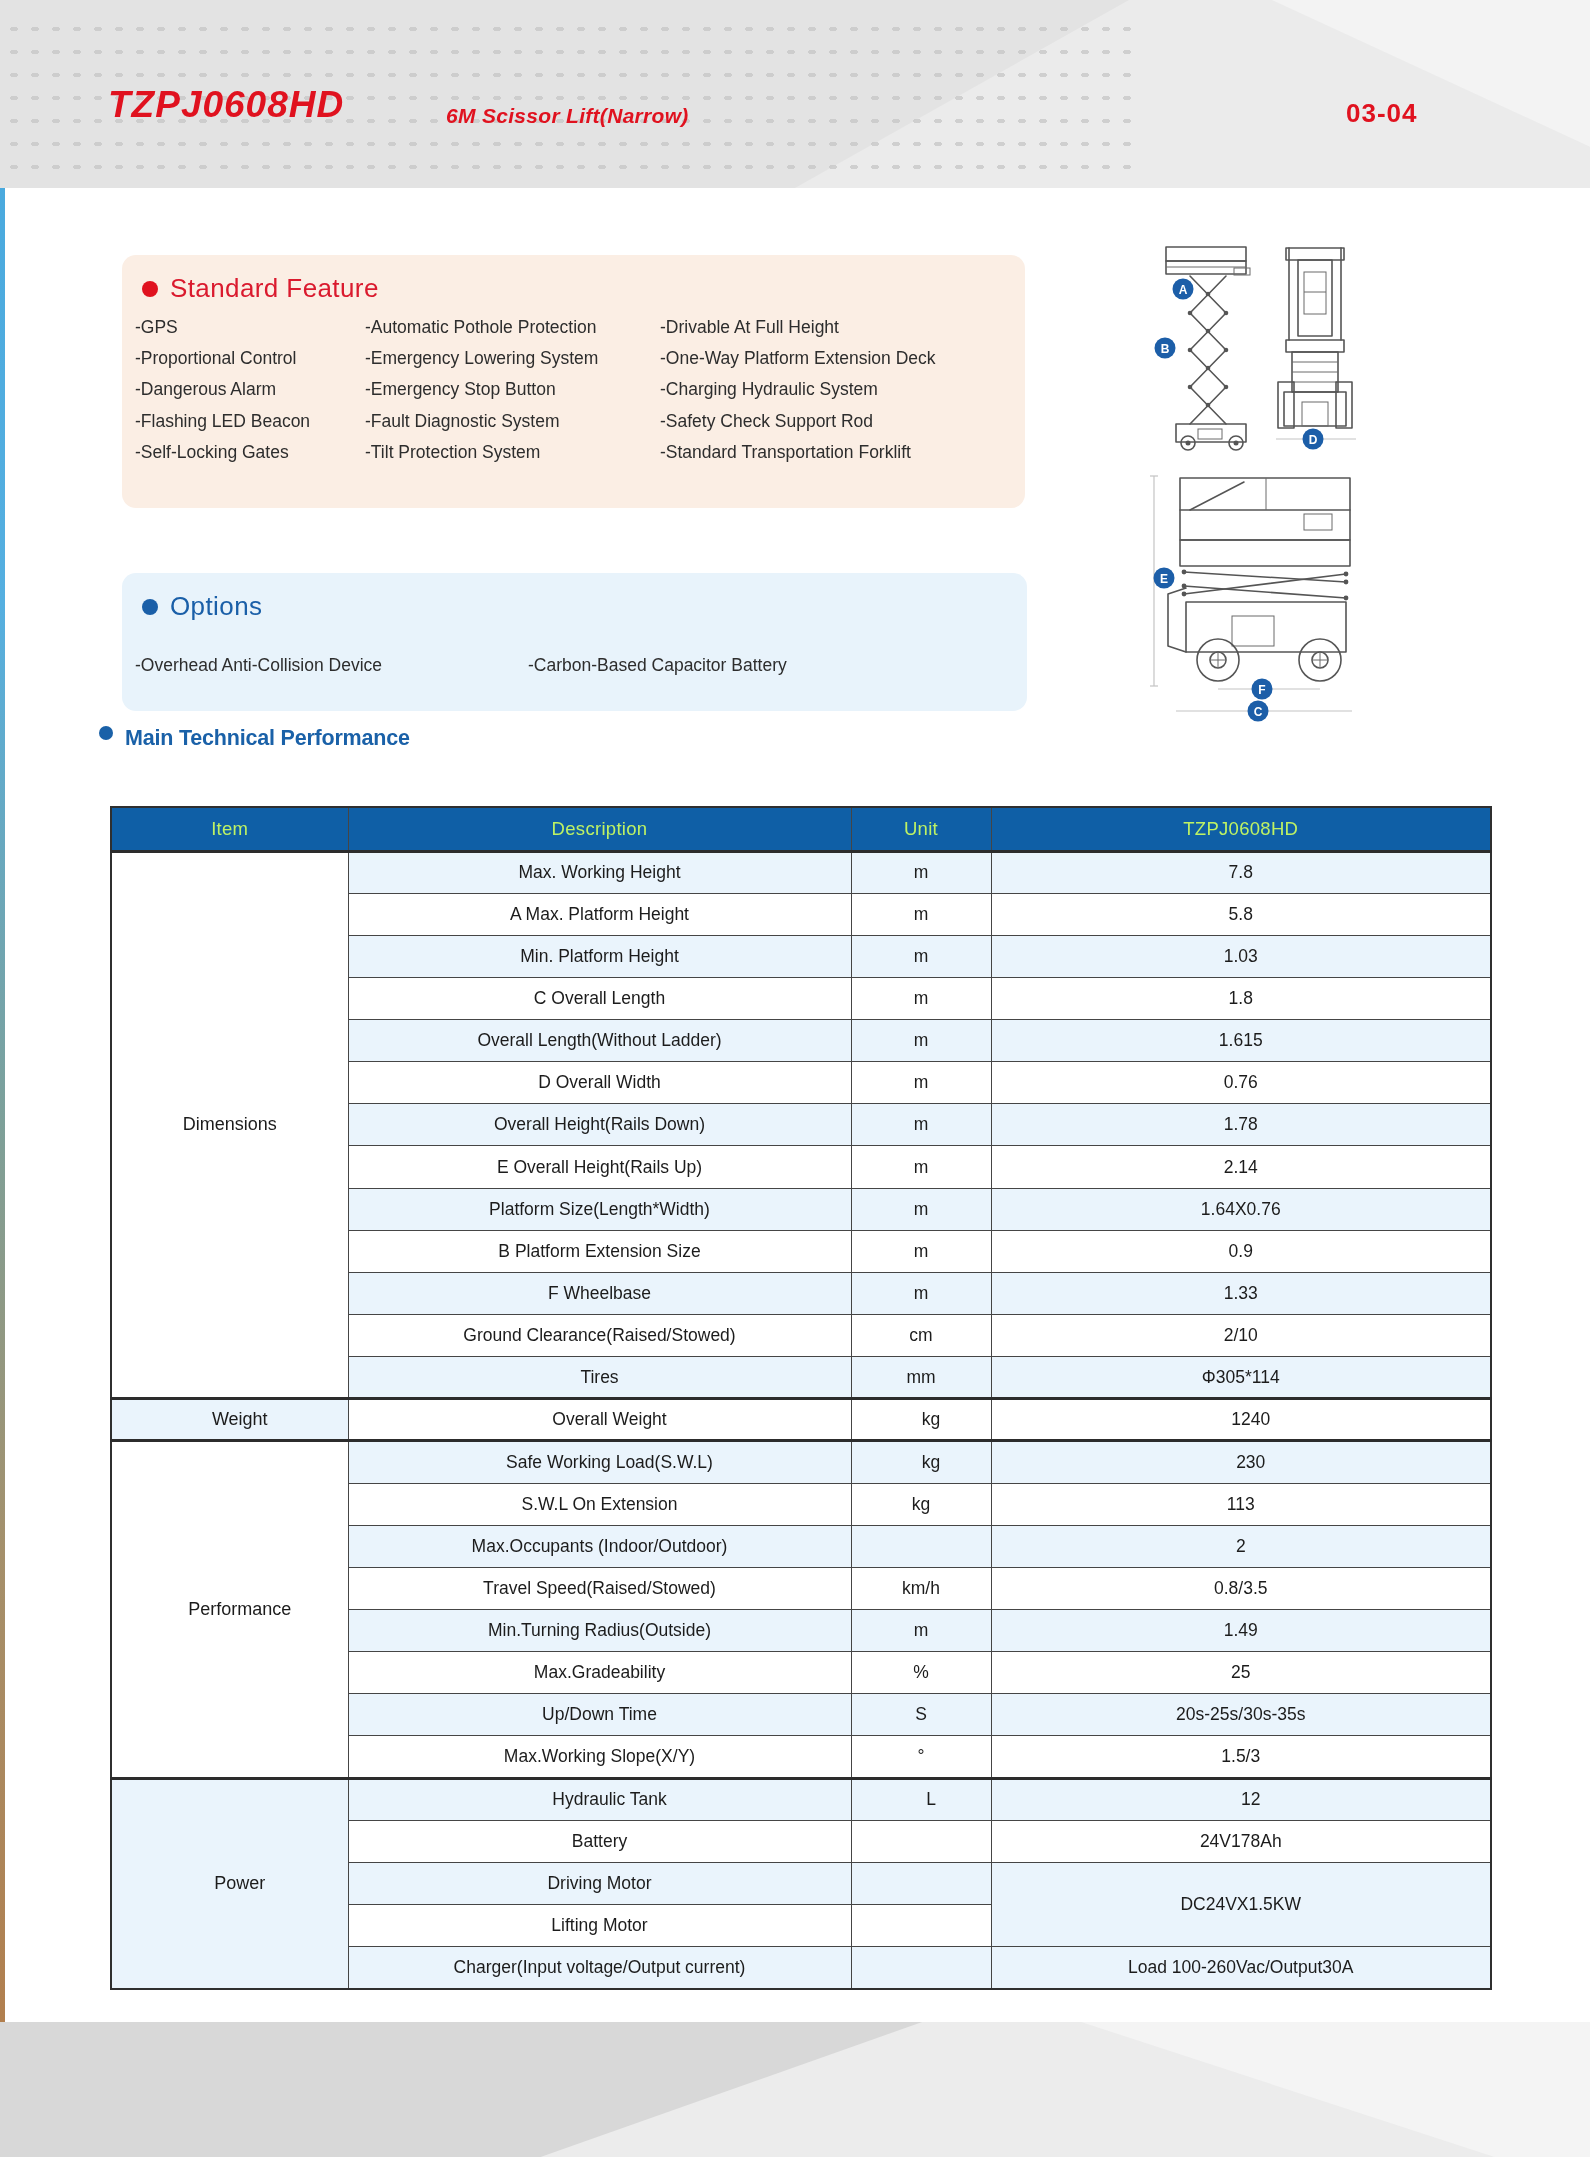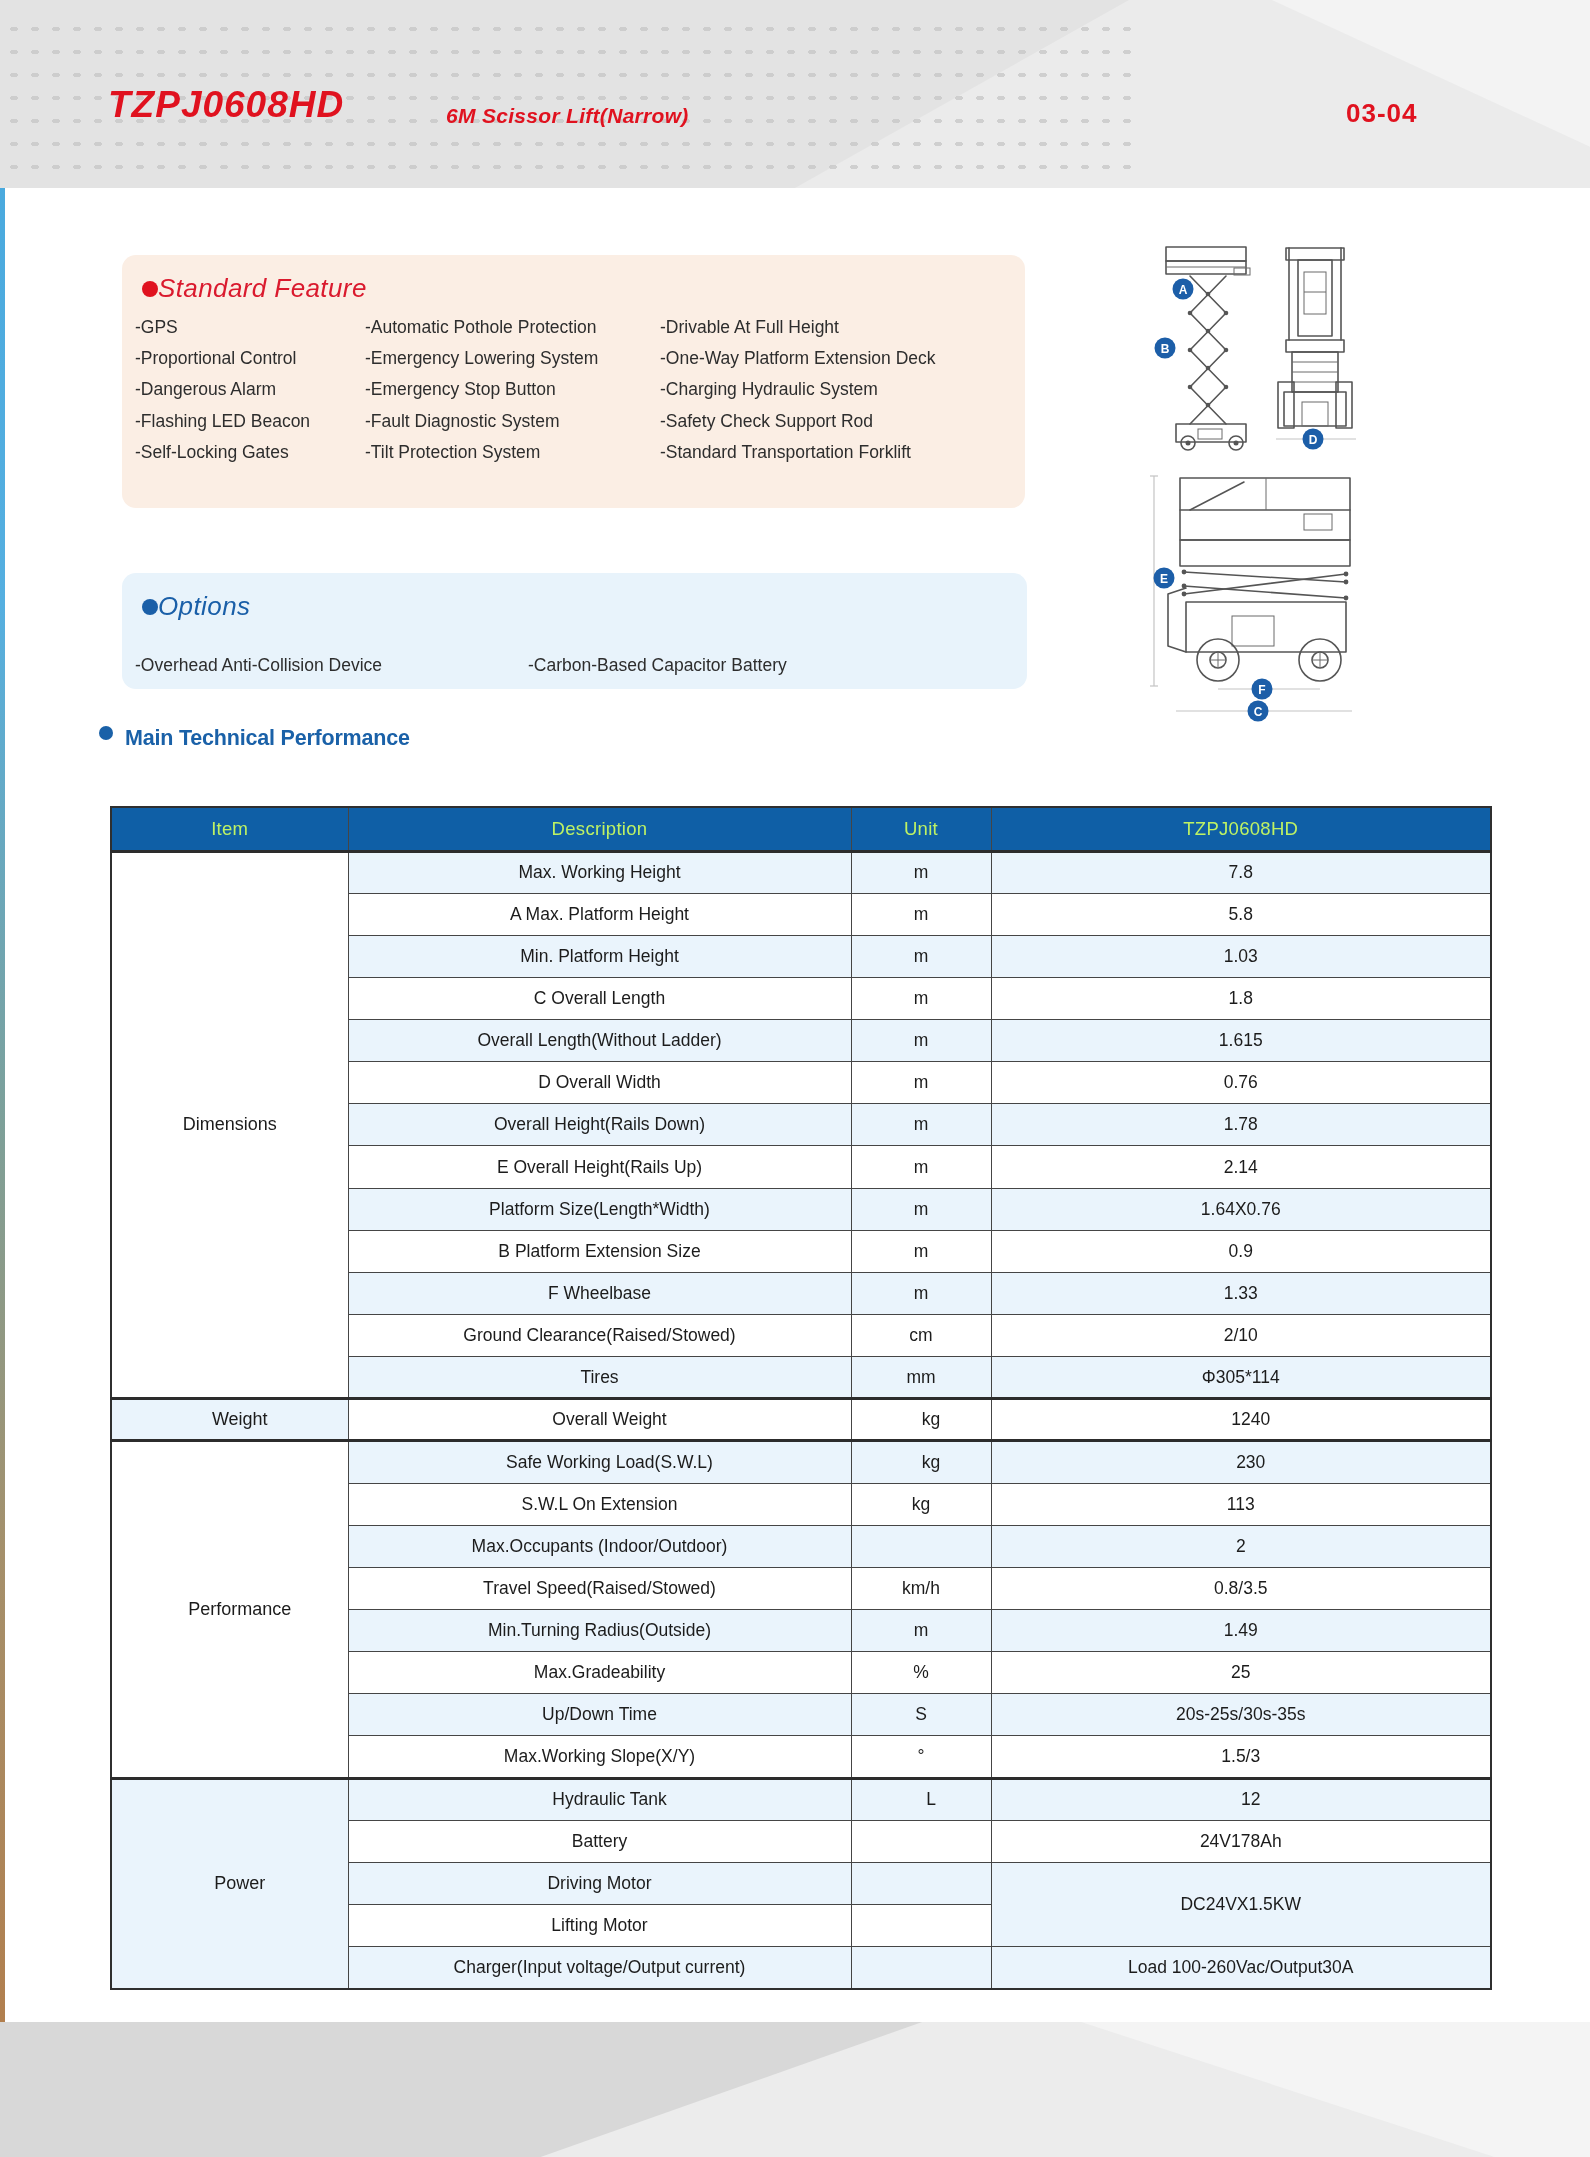--- a/index.html
+++ b/index.html
@@ -18,22 +18,22 @@
     background-image:radial-gradient(ellipse 5.5px 3.5px at 10px 11px,#c6c6c6 68%,rgba(0,0,0,0) 72%);
     background-size:21px 23px;}
   .brand{position:absolute;left:108px;top:84px;font-size:37px;font-weight:bold;font-style:italic;
     color:#e0121f;letter-spacing:1px;}
   .brand-sub{position:absolute;left:446px;top:104px;font-size:21px;font-weight:bold;font-style:italic;
     color:#e0121f;letter-spacing:.3px;}
   .page-no{position:absolute;left:1346px;top:98px;font-size:26px;font-weight:bold;color:#e0121f;letter-spacing:1px;}
   
   .panel{position:absolute;border-radius:14px;}
   .panel-feature{left:122px;top:255px;width:903px;height:253px;background:#fbeee4;}
-  .panel-options{left:122px;top:573px;width:905px;height:116px;background:#e8f3fb;}
-  .sec-title{position:absolute;display:flex;align-items:center;gap:0;font-style:italic;}
+  .panel-options{left:122px;top:573px;width:905px;height:138px;background:#e8f3fb;}
+  .sec-title{position:absolute;display:flex;align-items:center;gap:12px;}
   .sec-dot{width:16px;height:16px;border-radius:50%;}
   .dot-red{background:#e0121f;}
   .dot-blue{background:#1a5fa8;}
   .t-red{color:#da1a2e;}
   .t-blue{color:#1a5fa8;}
   .sec-label{font-size:26px;letter-spacing:.4px;}
   .feat-col{position:absolute;top:57px;font-size:17.5px;line-height:31.2px;color:#2d2d2d;white-space:nowrap;}
   .opt-item{position:absolute;top:82px;font-size:17.5px;color:#2d2d2d;white-space:nowrap;}
   
   .diag{position:absolute;}

